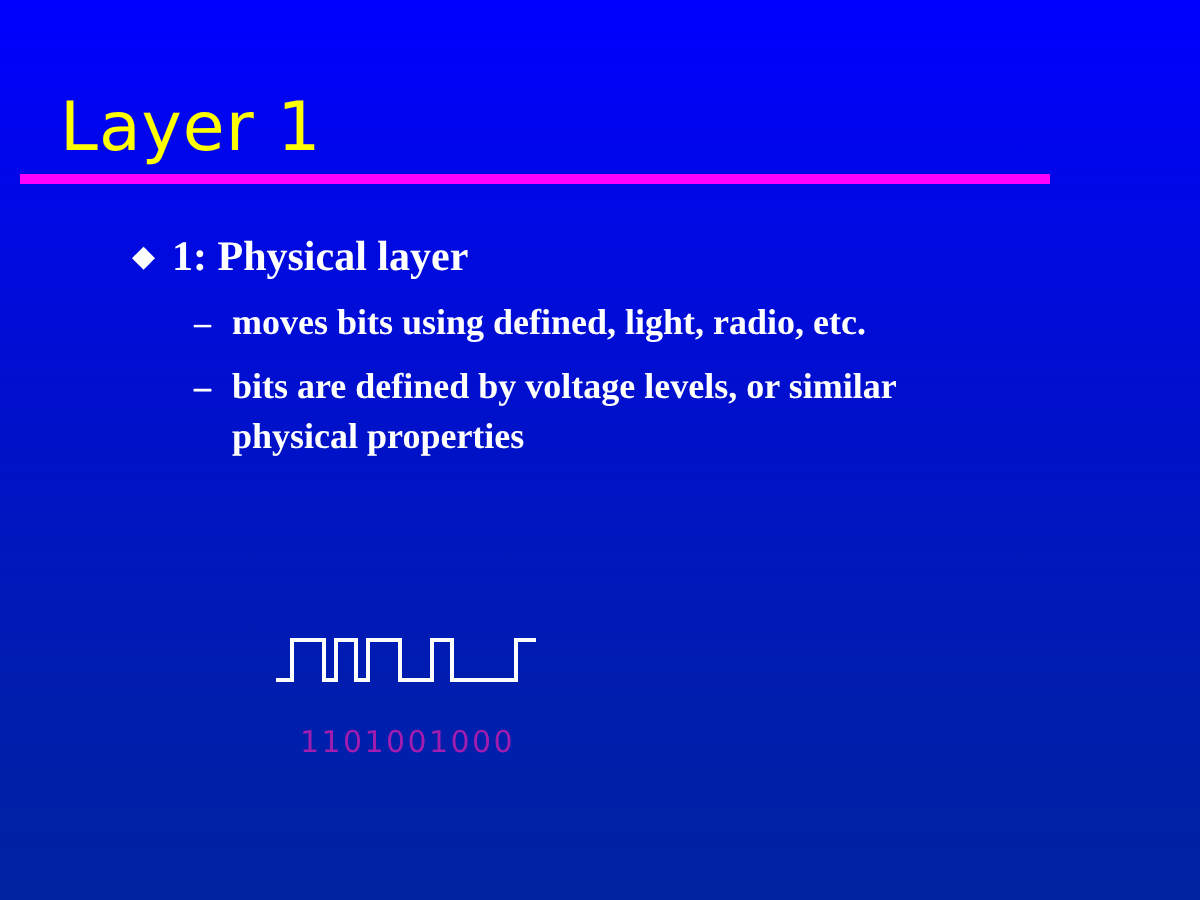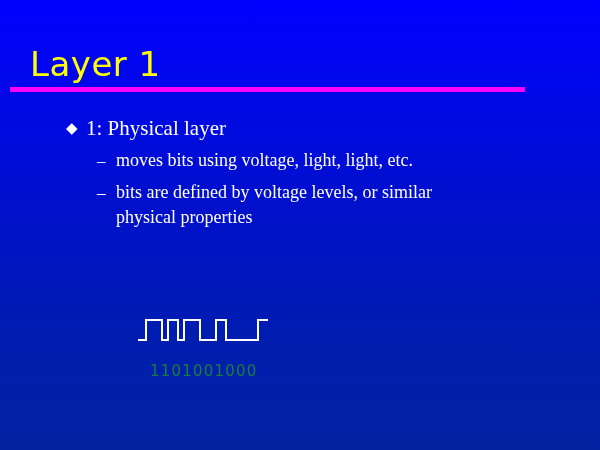--- a/index.html
+++ b/index.html
@@ -46,20 +46,21 @@
     height: 5px;
     background: #ff00ff;
   }
 
   
   #body-block {
     position: absolute;
     left: 0;
     top: 114px;
     width: 476px;
+    font-weight: bold;
   }
 
   .level1-item {
     position: relative;
     margin-left: 66px;
     color: #ffffff;
     font-size: 21px;
     line-height: 28px;
     white-space: nowrap;
   }
@@ -108,21 +109,21 @@
     top: 6px;
     display: block;
   }
   #bit-caption {
     position: absolute;
     left: 150px;
     top: 52px;
     font-family: "DejaVu Sans", "Liberation Sans", sans-serif;
     font-size: 15px;
     letter-spacing: 1.2px;
-    color: #15803d;
+    color: #a21caf;
     white-space: nowrap;
   }
 </style>
 </head>
 <body>
 
 <div id="slide">
 
   <div id="title-block">
     <div id="slide-title">Layer 1</div>
@@ -132,21 +133,21 @@
   <div id="body-block">
 
     <div class="level1-item">
       <span class="level1-bullet">◆</span><span class="level1-text">1: Physical layer</span>
     </div>
 
     <div class="level2-list">
 
       <div class="level2-item">
         <span class="level2-bullet">–</span>
-        <span>moves bits using voltage, light, light, etc.</span>
+        <span>moves bits using defined, light, radio, etc.</span>
       </div>
 
       <div class="level2-item">
         <span class="level2-bullet">–</span>
       </div>
 
       <div class="level2-item">
         <span class="level2-bullet">–</span>
         <span>bits are defined by voltage levels, or similar physical properties</span>
       </div>

